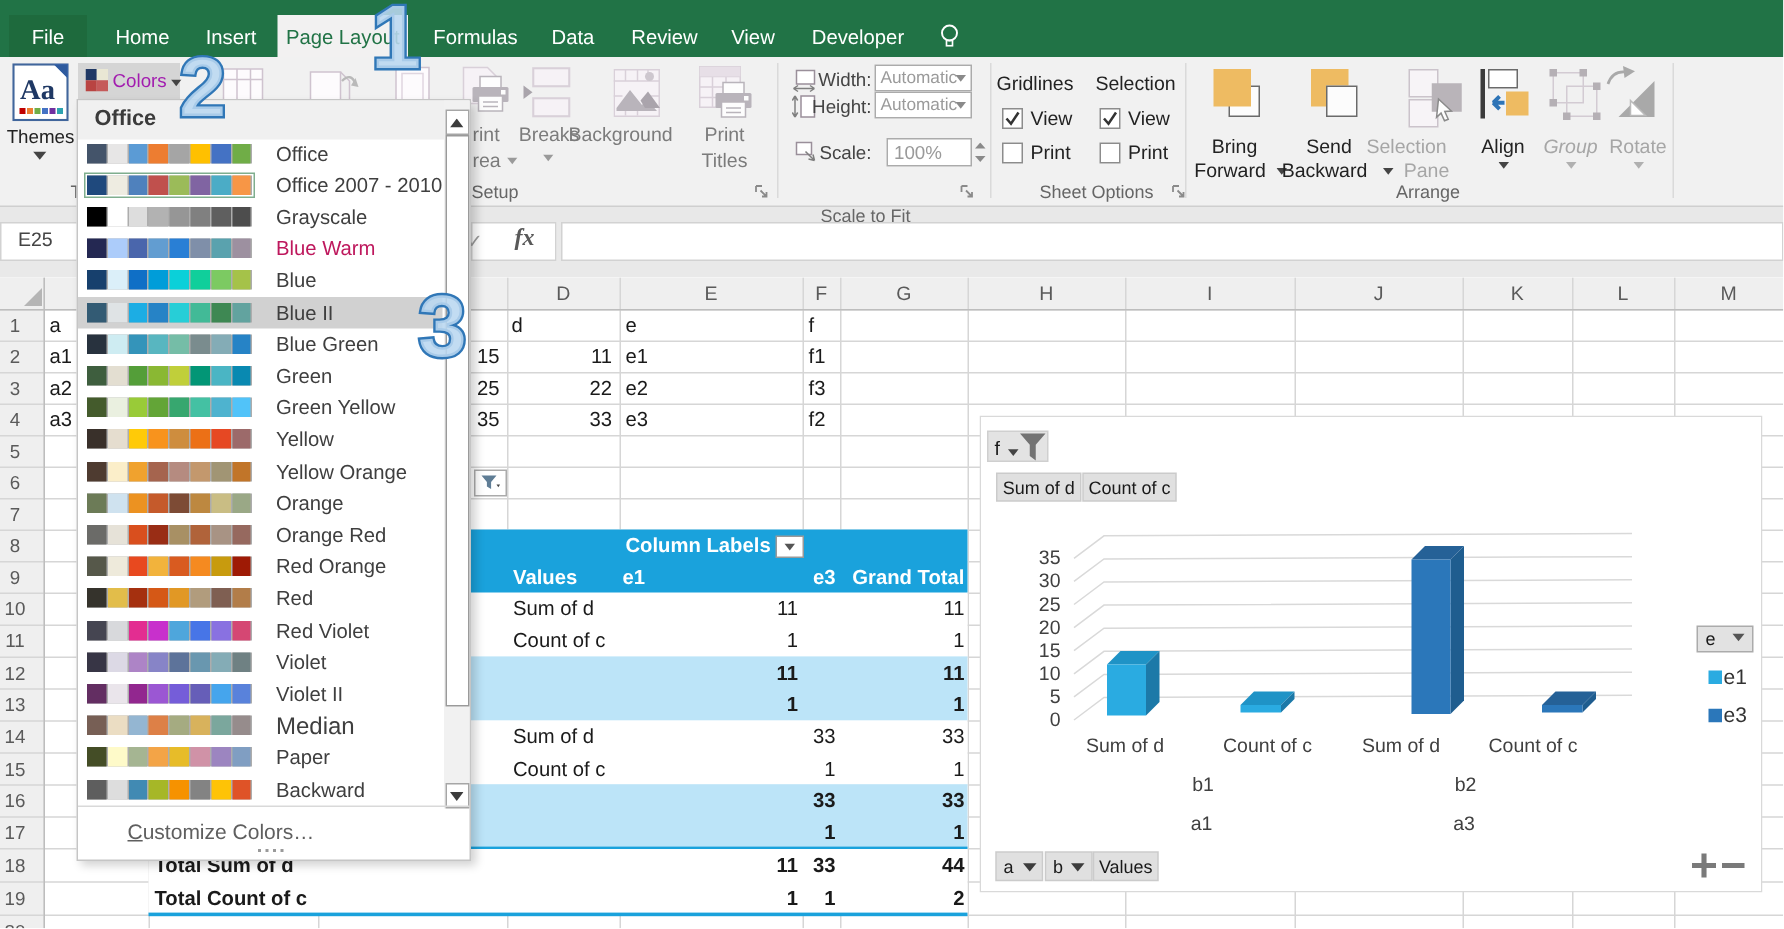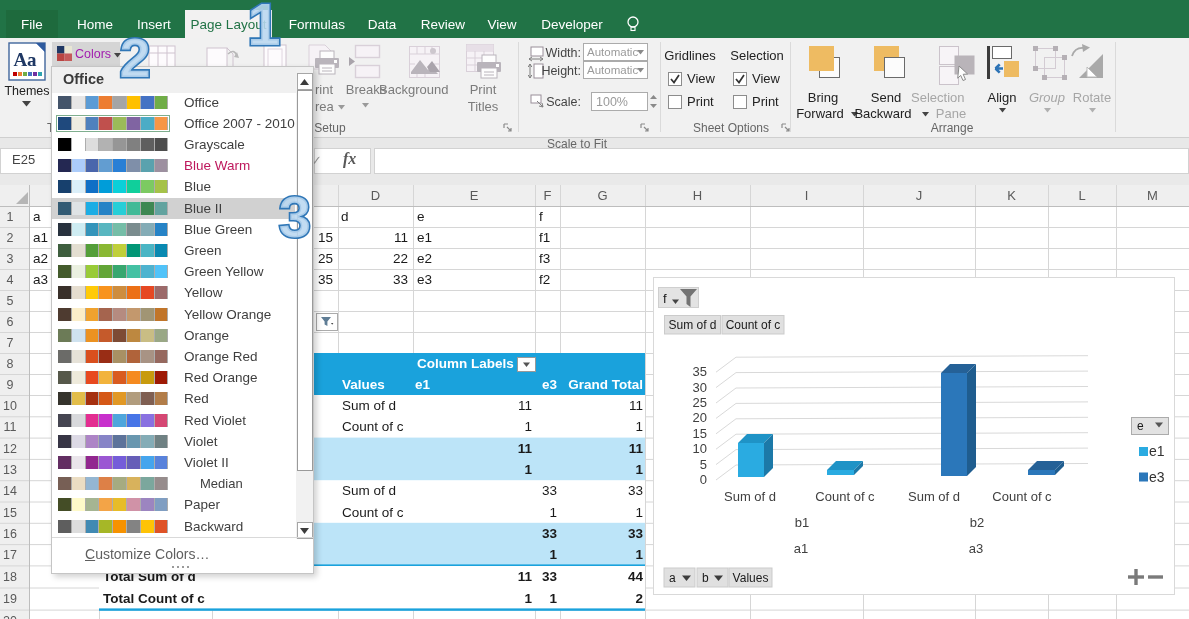--- a/index.html
+++ b/index.html
@@ -503,21 +503,21 @@
       <div class="abs" style="left:184px;top:370.2px;font-size:13.5px;color:#3f3f3f;">Red Orange</div>
       <div class="abs" style="left:58px;top:392.4px;height:13px;font-size:0;background:#adadad;"><span style="display:inline-block;width:12.8px;height:13px;margin-right:1px;background:#35332c;"></span><span style="display:inline-block;width:12.8px;height:13px;margin-right:1px;background:#e2bd4a;"></span><span style="display:inline-block;width:12.8px;height:13px;margin-right:1px;background:#a5300f;"></span><span style="display:inline-block;width:12.8px;height:13px;margin-right:1px;background:#d55816;"></span><span style="display:inline-block;width:12.8px;height:13px;margin-right:1px;background:#e19825;"></span><span style="display:inline-block;width:12.8px;height:13px;margin-right:1px;background:#b19c7d;"></span><span style="display:inline-block;width:12.8px;height:13px;margin-right:1px;background:#7f5f52;"></span><span style="display:inline-block;width:12.8px;height:13px;margin-right:1px;background:#b27d49;"></span></div>
       <div class="abs" style="left:184px;top:391.4px;font-size:13.5px;color:#3f3f3f;">Red</div>
       <div class="abs" style="left:58px;top:413.6px;height:13px;font-size:0;background:#adadad;"><span style="display:inline-block;width:12.8px;height:13px;margin-right:1px;background:#454551;"></span><span style="display:inline-block;width:12.8px;height:13px;margin-right:1px;background:#d8d9dc;"></span><span style="display:inline-block;width:12.8px;height:13px;margin-right:1px;background:#e32d91;"></span><span style="display:inline-block;width:12.8px;height:13px;margin-right:1px;background:#c830cc;"></span><span style="display:inline-block;width:12.8px;height:13px;margin-right:1px;background:#4ea6dc;"></span><span style="display:inline-block;width:12.8px;height:13px;margin-right:1px;background:#4775e7;"></span><span style="display:inline-block;width:12.8px;height:13px;margin-right:1px;background:#8971e1;"></span><span style="display:inline-block;width:12.8px;height:13px;margin-right:1px;background:#d54773;"></span></div>
       <div class="abs" style="left:184px;top:412.6px;font-size:13.5px;color:#3f3f3f;">Red Violet</div>
       <div class="abs" style="left:58px;top:434.8px;height:13px;font-size:0;background:#adadad;"><span style="display:inline-block;width:12.8px;height:13px;margin-right:1px;background:#373545;"></span><span style="display:inline-block;width:12.8px;height:13px;margin-right:1px;background:#dcd9e5;"></span><span style="display:inline-block;width:12.8px;height:13px;margin-right:1px;background:#ad84c6;"></span><span style="display:inline-block;width:12.8px;height:13px;margin-right:1px;background:#8784c7;"></span><span style="display:inline-block;width:12.8px;height:13px;margin-right:1px;background:#5d739a;"></span><span style="display:inline-block;width:12.8px;height:13px;margin-right:1px;background:#6997af;"></span><span style="display:inline-block;width:12.8px;height:13px;margin-right:1px;background:#84acb6;"></span><span style="display:inline-block;width:12.8px;height:13px;margin-right:1px;background:#6f8183;"></span></div>
       <div class="abs" style="left:184px;top:433.8px;font-size:13.5px;color:#3f3f3f;">Violet</div>
       <div class="abs" style="left:58px;top:456.0px;height:13px;font-size:0;background:#adadad;"><span style="display:inline-block;width:12.8px;height:13px;margin-right:1px;background:#632e62;"></span><span style="display:inline-block;width:12.8px;height:13px;margin-right:1px;background:#eae5eb;"></span><span style="display:inline-block;width:12.8px;height:13px;margin-right:1px;background:#92278f;"></span><span style="display:inline-block;width:12.8px;height:13px;margin-right:1px;background:#9b57d3;"></span><span style="display:inline-block;width:12.8px;height:13px;margin-right:1px;background:#755dd9;"></span><span style="display:inline-block;width:12.8px;height:13px;margin-right:1px;background:#665eb8;"></span><span style="display:inline-block;width:12.8px;height:13px;margin-right:1px;background:#45a5ed;"></span><span style="display:inline-block;width:12.8px;height:13px;margin-right:1px;background:#5982db;"></span></div>
       <div class="abs" style="left:184px;top:455.0px;font-size:13.5px;color:#3f3f3f;">Violet II</div>
       <div class="abs" style="left:58px;top:477.2px;height:13px;font-size:0;background:#adadad;"><span style="display:inline-block;width:12.8px;height:13px;margin-right:1px;background:#775f55;"></span><span style="display:inline-block;width:12.8px;height:13px;margin-right:1px;background:#ebddc3;"></span><span style="display:inline-block;width:12.8px;height:13px;margin-right:1px;background:#94b6d2;"></span><span style="display:inline-block;width:12.8px;height:13px;margin-right:1px;background:#dd8047;"></span><span style="display:inline-block;width:12.8px;height:13px;margin-right:1px;background:#a5ab81;"></span><span style="display:inline-block;width:12.8px;height:13px;margin-right:1px;background:#d8b25c;"></span><span style="display:inline-block;width:12.8px;height:13px;margin-right:1px;background:#7ba79d;"></span><span style="display:inline-block;width:12.8px;height:13px;margin-right:1px;background:#968c8c;"></span></div>
-      <div class="abs" style="left:184px;top:476.2px;font-size:13px;color:#3f3f3f;margin-left:16px;">Median</div>
+      <div class="abs" style="left:184px;top:476.2px;font-size:16px;color:#3f3f3f;">Median</div>
       <div class="abs" style="left:58px;top:498.4px;height:13px;font-size:0;background:#adadad;"><span style="display:inline-block;width:12.8px;height:13px;margin-right:1px;background:#444d26;"></span><span style="display:inline-block;width:12.8px;height:13px;margin-right:1px;background:#fefac9;"></span><span style="display:inline-block;width:12.8px;height:13px;margin-right:1px;background:#a5b592;"></span><span style="display:inline-block;width:12.8px;height:13px;margin-right:1px;background:#f3a447;"></span><span style="display:inline-block;width:12.8px;height:13px;margin-right:1px;background:#e7bc29;"></span><span style="display:inline-block;width:12.8px;height:13px;margin-right:1px;background:#d092a7;"></span><span style="display:inline-block;width:12.8px;height:13px;margin-right:1px;background:#9c85c0;"></span><span style="display:inline-block;width:12.8px;height:13px;margin-right:1px;background:#809ec2;"></span></div>
       <div class="abs" style="left:184px;top:497.4px;font-size:13.5px;color:#3f3f3f;">Paper</div>
       <div class="abs" style="left:58px;top:519.6px;height:13px;font-size:0;background:#adadad;"><span style="display:inline-block;width:12.8px;height:13px;margin-right:1px;background:#5e5e5e;"></span><span style="display:inline-block;width:12.8px;height:13px;margin-right:1px;background:#dddddd;"></span><span style="display:inline-block;width:12.8px;height:13px;margin-right:1px;background:#418ab3;"></span><span style="display:inline-block;width:12.8px;height:13px;margin-right:1px;background:#a6b727;"></span><span style="display:inline-block;width:12.8px;height:13px;margin-right:1px;background:#f69200;"></span><span style="display:inline-block;width:12.8px;height:13px;margin-right:1px;background:#838383;"></span><span style="display:inline-block;width:12.8px;height:13px;margin-right:1px;background:#fec306;"></span><span style="display:inline-block;width:12.8px;height:13px;margin-right:1px;background:#df5327;"></span></div>
       <div class="abs" style="left:184px;top:518.6px;font-size:13.5px;color:#3f3f3f;">Backward</div>
       <div class="abs" style="left:296px;top:67px;width:17px;height:472px;background:#f1f1f1;"></div>
       <div class="abs" style="left:296.5px;top:73px;width:16px;height:17px;background:#fff;border:1px solid #a6a6a6;box-sizing:border-box;"></div>
       <svg class="abs" style="left:300px;top:79px;" width="9" height="6">
         <polygon points="4.5,0 9,6 0,6" fill="#3c3c3c"></polygon>
       </svg>
       <div class="abs" style="left:296.5px;top:90px;width:16px;height:381px;background:#fff;border:1px solid #9a9a9a;box-sizing:border-box;"></div>

